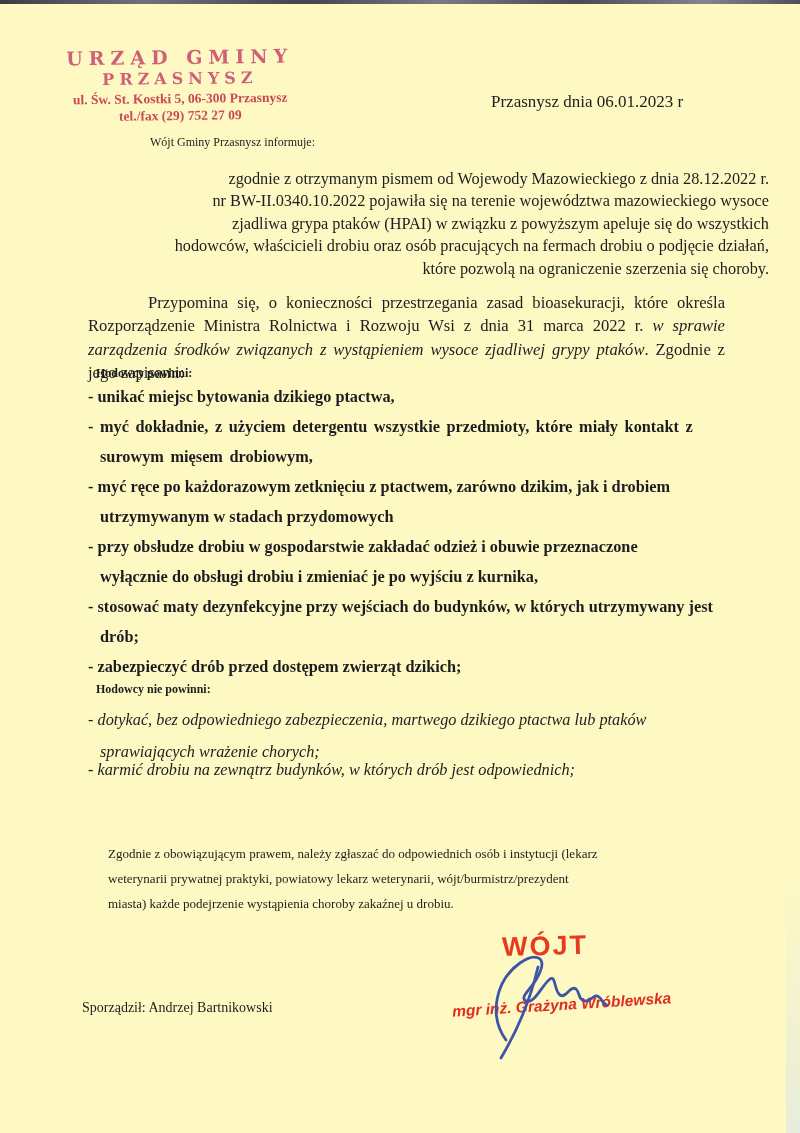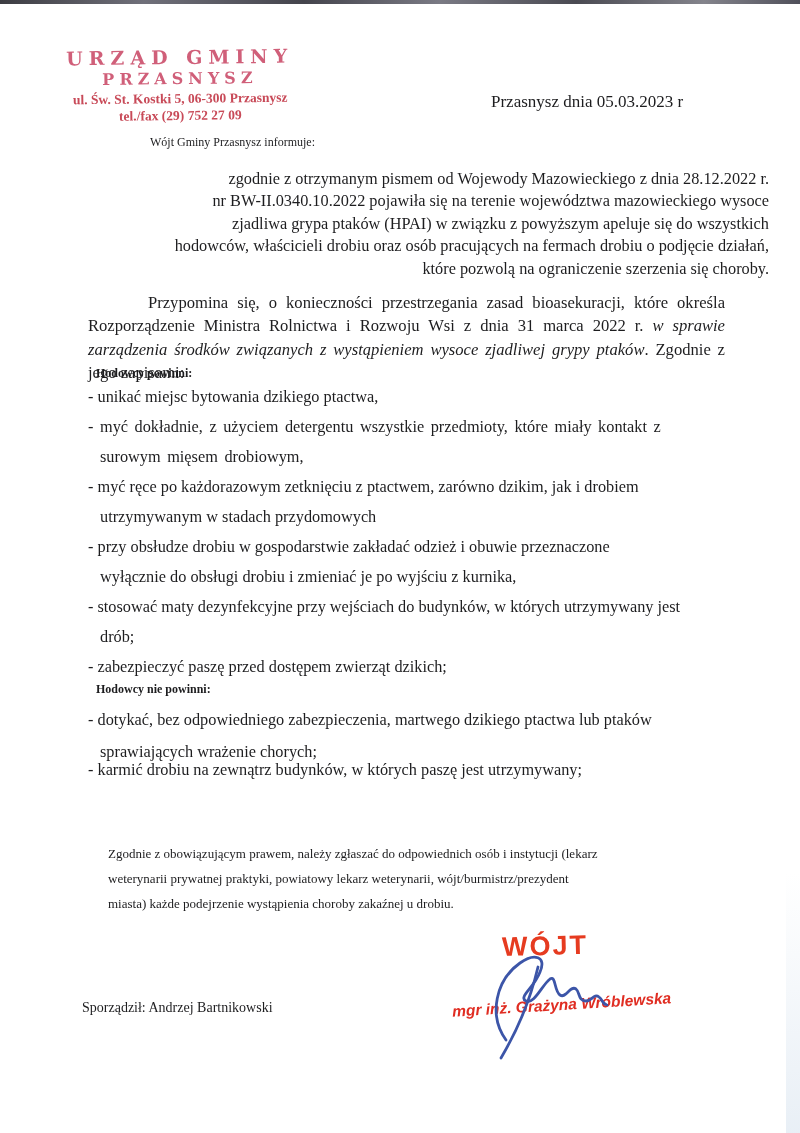--- a/index.html
+++ b/index.html
@@ -1,20 +1,20 @@
 <!DOCTYPE html>
 <html lang="pl" style="--stamp_pink: #d05f79; --stamp_red: #c84a58; --wojt_red: #e63b20; --name_red: #e02d22; --ink_blue: #3c55a8;"><head>
 <meta charset="utf-8">
 <style>
   html,body{margin:0;padding:0;background:#d8d8d8;}
   .page{
     position:relative;
     width:800px;height:1133px;
     margin:0 auto;
-    background:#ffffff;
+    background:#fef9c3;
     font-family:"Liberation Serif",serif;
     color:#1d1d1f;
     overflow:hidden;
   }
   
   .scan-edge-top{
     position:absolute;top:0;left:0;width:100%;height:4px;
     background:linear-gradient(90deg,#3c3c42,#70707a 18%,#44444c 38%,#7a7a84 55%,#4a4a52 72%,#84848c 88%,#50505a);
   }
   
@@ -40,22 +40,22 @@
 
   .p1{position:absolute;left:89px;top:168px;width:680px;font-size:16.3px;line-height:22.4px;white-space:pre-line;text-align:right;}
   .p2{position:absolute;left:88px;top:274px;width:637px;font-size:16.6px;line-height:23.5px;text-align:justify;text-indent:60px;}
   .p2 .it{font-style:italic;}
 
   .sec-heading{position:absolute;left:96px;font-size:12px;font-weight:bold;}
   .h1{top:366px;}
   .h2{top:682px;}
 
   .list{position:absolute;left:88px;width:672px;font-size:16.3px;}
-  .list1{top:382px;line-height:30px;}
-  .list2{top:704px;line-height:32px;}
+  .list1{top:382px;line-height:30px;font-weight:bold;}
+  .list2{top:704px;line-height:32px;font-style:italic;}
   .item{white-space:pre-line;padding-left:12px;text-indent:-12px;}
   .item.spread{word-spacing:2.5px;}
   .item.tight{margin-top:-14px;}
 
   .closing{position:absolute;left:88px;top:841px;width:680px;font-size:13px;line-height:25px;white-space:pre-line;margin-left:20px;}
 
   .sig-block{position:absolute;left:0;top:0;width:800px;height:1133px;pointer-events:none;}
   .wojt-title{
     position:absolute;left:502px;top:931px;
     font-family:"Liberation Sans",sans-serif;font-weight:800;
@@ -80,21 +80,21 @@
 
   <div class="scan-edge-top"></div>
 
   <div class="letterhead">
     <div class="lh1">URZĄD GMINY</div>
     <div class="lh2">PRZASNYSZ</div>
     <div class="lh3">ul. Św. St. Kostki 5,  06-300 Przasnysz</div>
     <div class="lh4">tel./fax (29) 752 27 09</div>
   </div>
 
-  <div class="date-line">Przasnysz dnia 05.03.2023 r</div>
+  <div class="date-line">Przasnysz dnia 06.01.2023 r</div>
 
   <div class="salutation">Wójt Gminy Przasnysz informuje:</div>
 
   <div class="p1">zgodnie z otrzymanym pismem od Wojewody Mazowieckiego z dnia 28.12.2022 r.
 nr BW-II.0340.10.2022 pojawiła się na terenie województwa mazowieckiego wysoce
 zjadliwa grypa ptaków (HPAI)  w związku z powyższym apeluje się do wszystkich
 hodowców, właścicieli drobiu oraz osób pracujących na fermach drobiu o podjęcie działań,
 które pozwolą na ograniczenie szerzenia się choroby.</div>
 
   <p class="p2"><span>Przypomina się, o konieczności przestrzegania zasad bioasekuracji, które określa Rozporządzenie Ministra Rolnictwa i Rozwoju Wsi z dnia 31 marca 2022 r. </span><span class="it">w sprawie zarządzenia środków związanych z wystąpieniem  wysoce zjadliwej grypy ptaków</span><span>. Zgodnie z jego zapisami:</span></p>
@@ -104,29 +104,29 @@
   <div class="list list1">
     <div class="item">- unikać miejsc bytowania dzikiego ptactwa,</div>
     <div class="item spread">- myć dokładnie, z użyciem detergentu wszystkie przedmioty, które miały kontakt z
 surowym mięsem drobiowym,</div>
     <div class="item">- myć ręce po każdorazowym zetknięciu z ptactwem, zarówno dzikim, jak i drobiem
 utrzymywanym w stadach przydomowych</div>
     <div class="item">- przy obsłudze drobiu w gospodarstwie zakładać odzież i obuwie przeznaczone
 wyłącznie do obsługi drobiu i zmieniać je po wyjściu z kurnika,</div>
     <div class="item">- stosować maty dezynfekcyjne przy wejściach do budynków, w których utrzymywany jest
 drób;</div>
-    <div class="item">- zabezpieczyć paszę przed dostępem zwierząt dzikich;</div>
+    <div class="item">- zabezpieczyć drób przed dostępem zwierząt dzikich;</div>
   </div>
 
   <div class="sec-heading h2">Hodowcy nie powinni:</div>
 
   <div class="list list2">
     <div class="item">- dotykać, bez odpowiedniego zabezpieczenia, martwego dzikiego ptactwa lub ptaków
 sprawiających wrażenie chorych;</div>
-    <div class="item tight">- karmić drobiu na zewnątrz budynków, w których paszę jest utrzymywany;</div>
+    <div class="item tight">- karmić drobiu na zewnątrz budynków, w których drób jest odpowiednich;</div>
   </div>
 
   <div class="closing">Zgodnie z obowiązującym prawem, należy zgłaszać do odpowiednich osób i instytucji (lekarz
 weterynarii prywatnej praktyki, powiatowy lekarz weterynarii, wójt/burmistrz/prezydent
 miasta) każde podejrzenie wystąpienia choroby zakaźnej u drobiu.</div>
 
   <div class="sig-block">
     <div class="wojt-title">WÓJT</div>
     <svg class="ink" width="180" height="125" viewBox="0 0 180 125" aria-hidden="true">
       <path d="M 38 95 C 20 70, 28 35, 52 18 C 66 8, 79 11, 72 27 C 66 43, 50 52, 58 56 C 66 60, 74 40, 82 34 C 88 30, 86 46, 92 50 C 98 54, 102 40, 108 44 C 112 47, 110 56, 118 56 C 124 56, 126 48, 131 52 C 135 55, 134 59, 139 60"></path>

